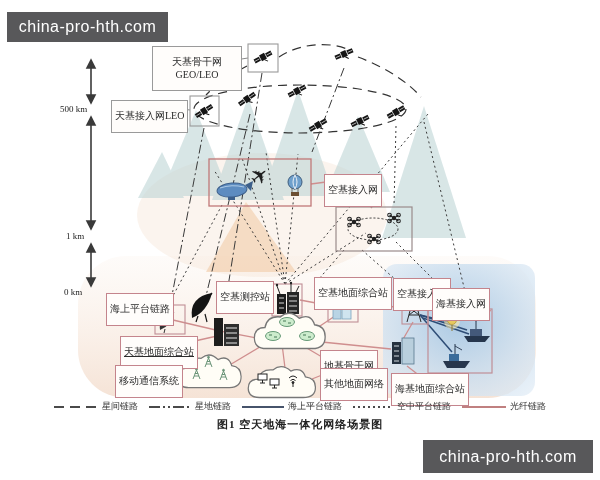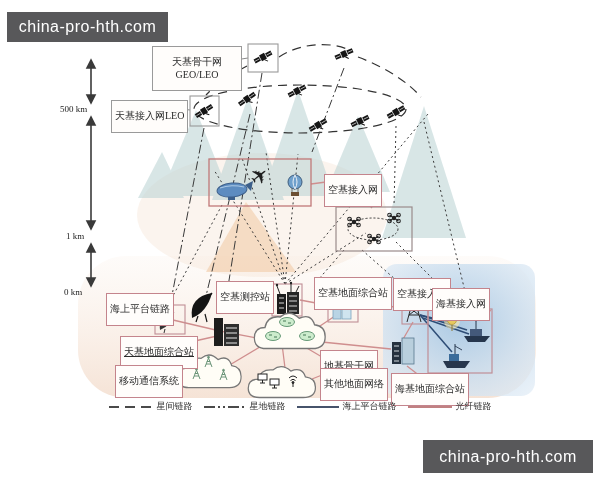--- a/index.html
+++ b/index.html
@@ -344,20 +344,27 @@
         </svg>
       <span>星地链路</span>
     </div>
     <div class="leg-item">
       <svg width="42" height="4">
           <line x1="0" y1="2" x2="42" y2="2" stroke="#46536b" stroke-width="2"></line>
         </svg>
       <span>海上平台链路</span>
     </div>
     <div class="leg-item">
+      <svg width="40" height="4">
+          <line x1="0" y1="2" x2="40" y2="2" stroke="#4a4a4a" stroke-width="2" stroke-dasharray="2,3"></line>
+        </svg>
+      <span>空中平台链路</span>
+    </div>
+    <div class="leg-item">
       <svg width="44" height="4">
           <line x1="0" y1="2" x2="44" y2="2" stroke="#c08080" stroke-width="2"></line>
         </svg>
       <span>光纤链路</span>
     </div>
   </div>
 
+  <div id="caption">图1  空天地海一体化网络场景图</div>
 </div>
 
 </body></html>

